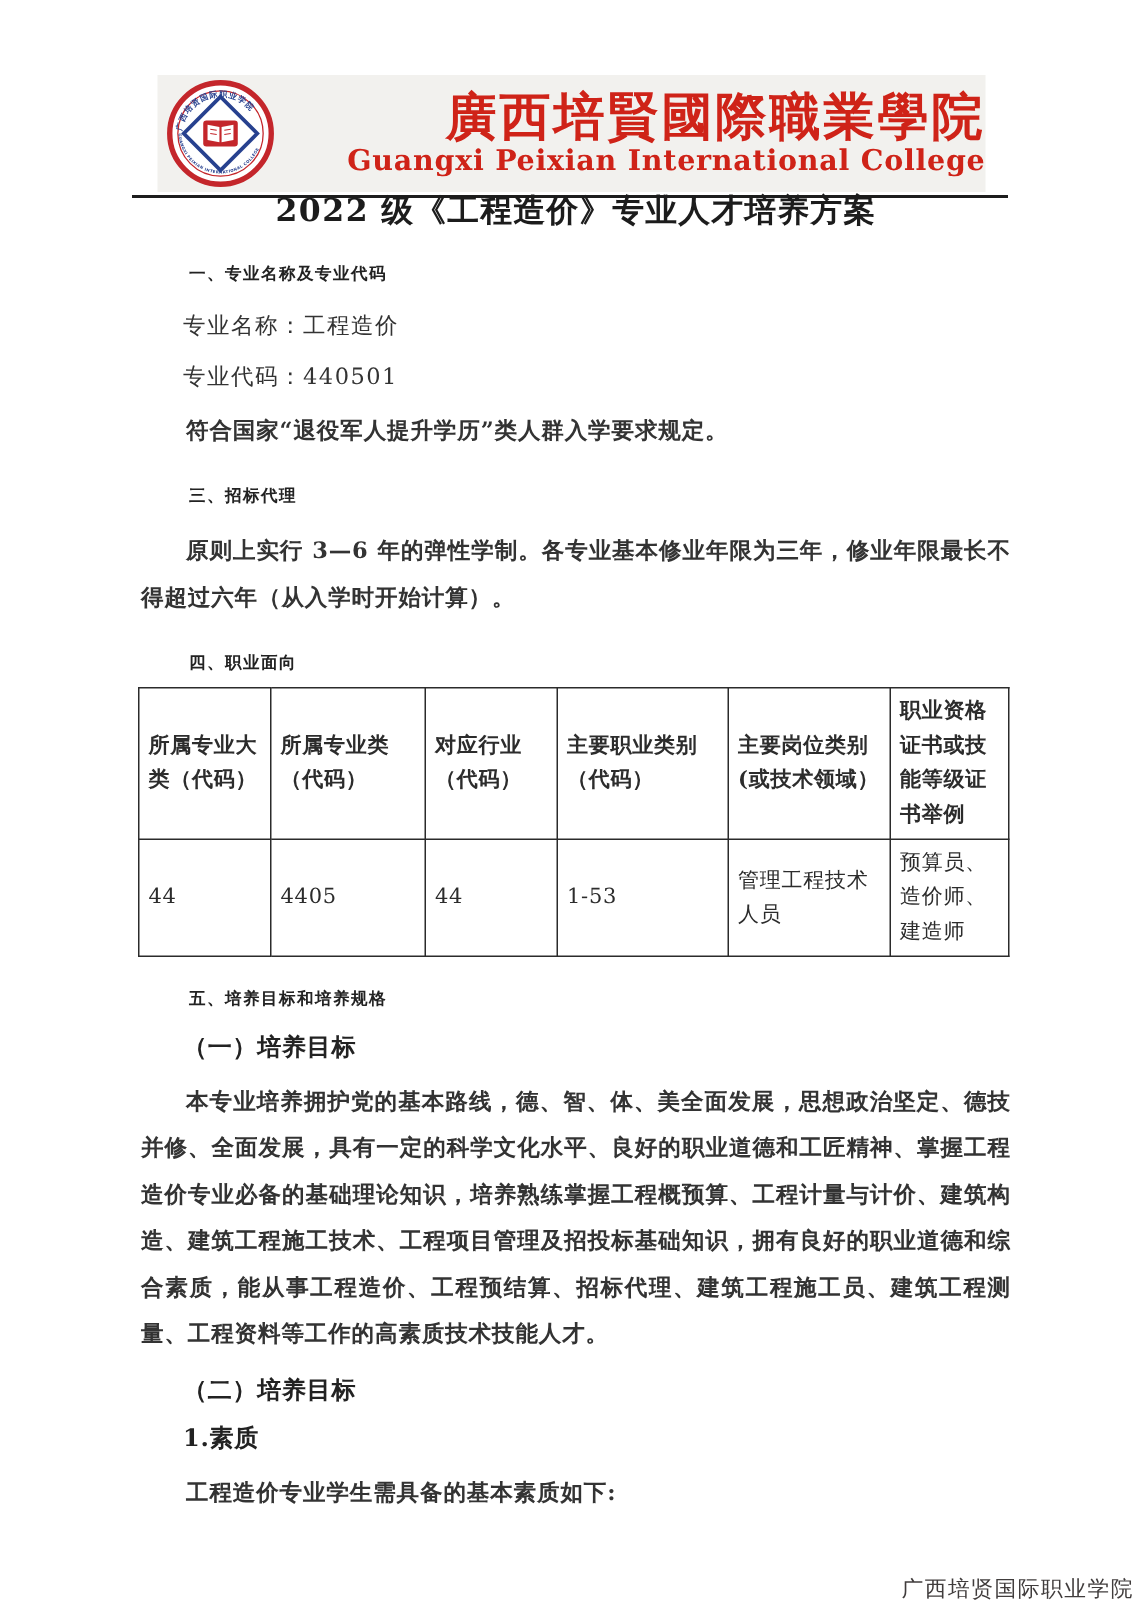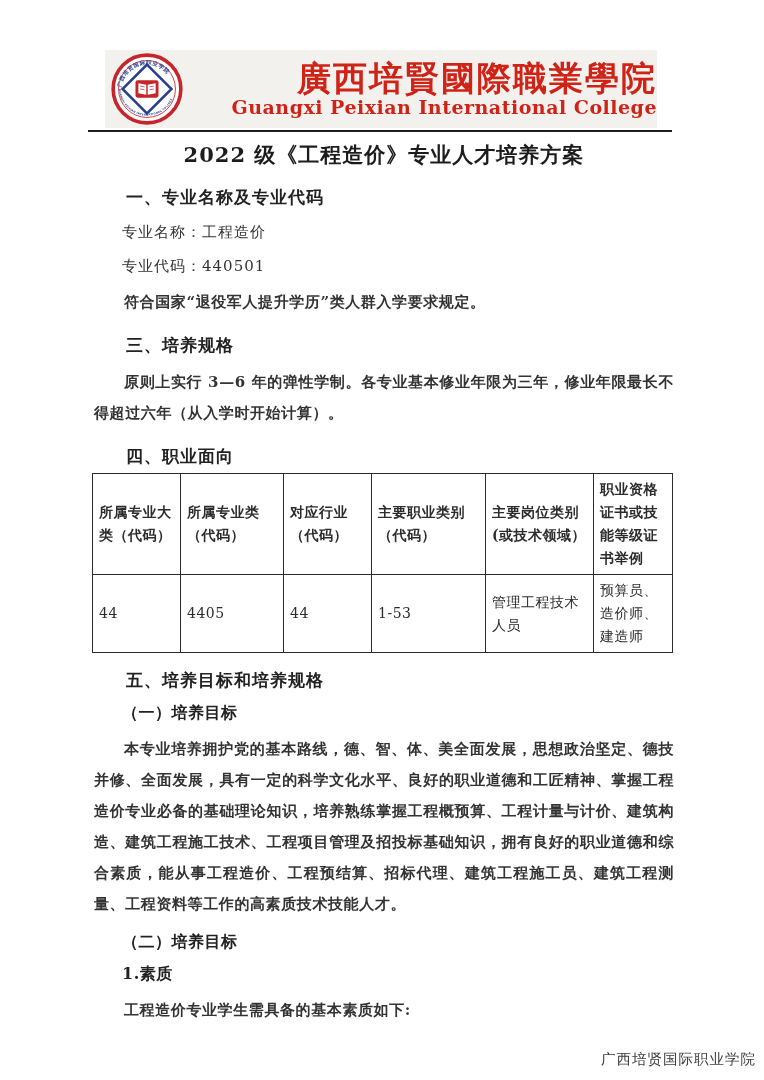--- a/index.html
+++ b/index.html
@@ -29,32 +29,32 @@
     font-family:"DejaVu Serif","Liberation Serif",serif;
     font-weight:bold;font-size:19px;line-height:22px;
     color:#cf2318;letter-spacing:0.5px;white-space:nowrap;
   }
   .header-rule{
     position:absolute;left:88px;top:130px;width:584px;height:2px;
     background:#1d1d1d;
   }
   
   .content{
-    position:absolute;left:94px;top:132px;width:580px;
+    position:absolute;left:94px;top:117px;width:580px;
   }
   .doc-title{
     margin:8px 0 0 0;
     font-family:"DejaVu Serif","Liberation Serif",serif;
     font-size:21px;font-weight:bold;color:#1c1c1c;
     text-align:center;line-height:30px;letter-spacing:1px;
   }
   .sec-heading{
     margin:17px 0 0 32px;
     font-family:"DejaVu Sans","Liberation Sans",sans-serif;
-    font-size:17px;font-weight:bold;color:#222;line-height:21px;
+    font-size:11px;font-weight:bold;color:#222;line-height:21px;
     letter-spacing:1px;
   }
   .kv-line{
     margin:15px 0 0 28px;
     font-size:15px;line-height:19px;color:#333;letter-spacing:1px;
   }
   .body-para{
     margin:11px 0 0 0;
     font-size:15px;line-height:31px;color:#333;
     text-indent:2em;text-align:justify;letter-spacing:0.6px;font-weight:bold;
@@ -123,21 +123,21 @@
   <div class="content">
 
     <h1 class="doc-title">2022 级《工程造价》专业人才培养方案</h1>
 
     <div class="sec-heading">一、专业名称及专业代码</div>
     <div class="kv-line">专业名称：工程造价</div>
     <div class="kv-line">专业代码：440501</div>
 
     <p class="body-para">符合国家“退役军人提升学历”类人群入学要求规定。</p>
 
-    <div class="sec-heading">三、培养规格</div>
+    <div class="sec-heading">三、招标代理</div>
     <p class="body-para">原则上实行 3—6 年的弹性学制。各专业基本修业年限为三年，修业年限最长不得超过六年（从入学时开始计算）。</p>
 
     <div class="sec-heading">四、职业面向</div>
 
     <table class="jobs">
       <colgroup>
         <col style="width:88px">
           <col style="width:103px">
           <col style="width:88px">
         <col style="width:114px">

